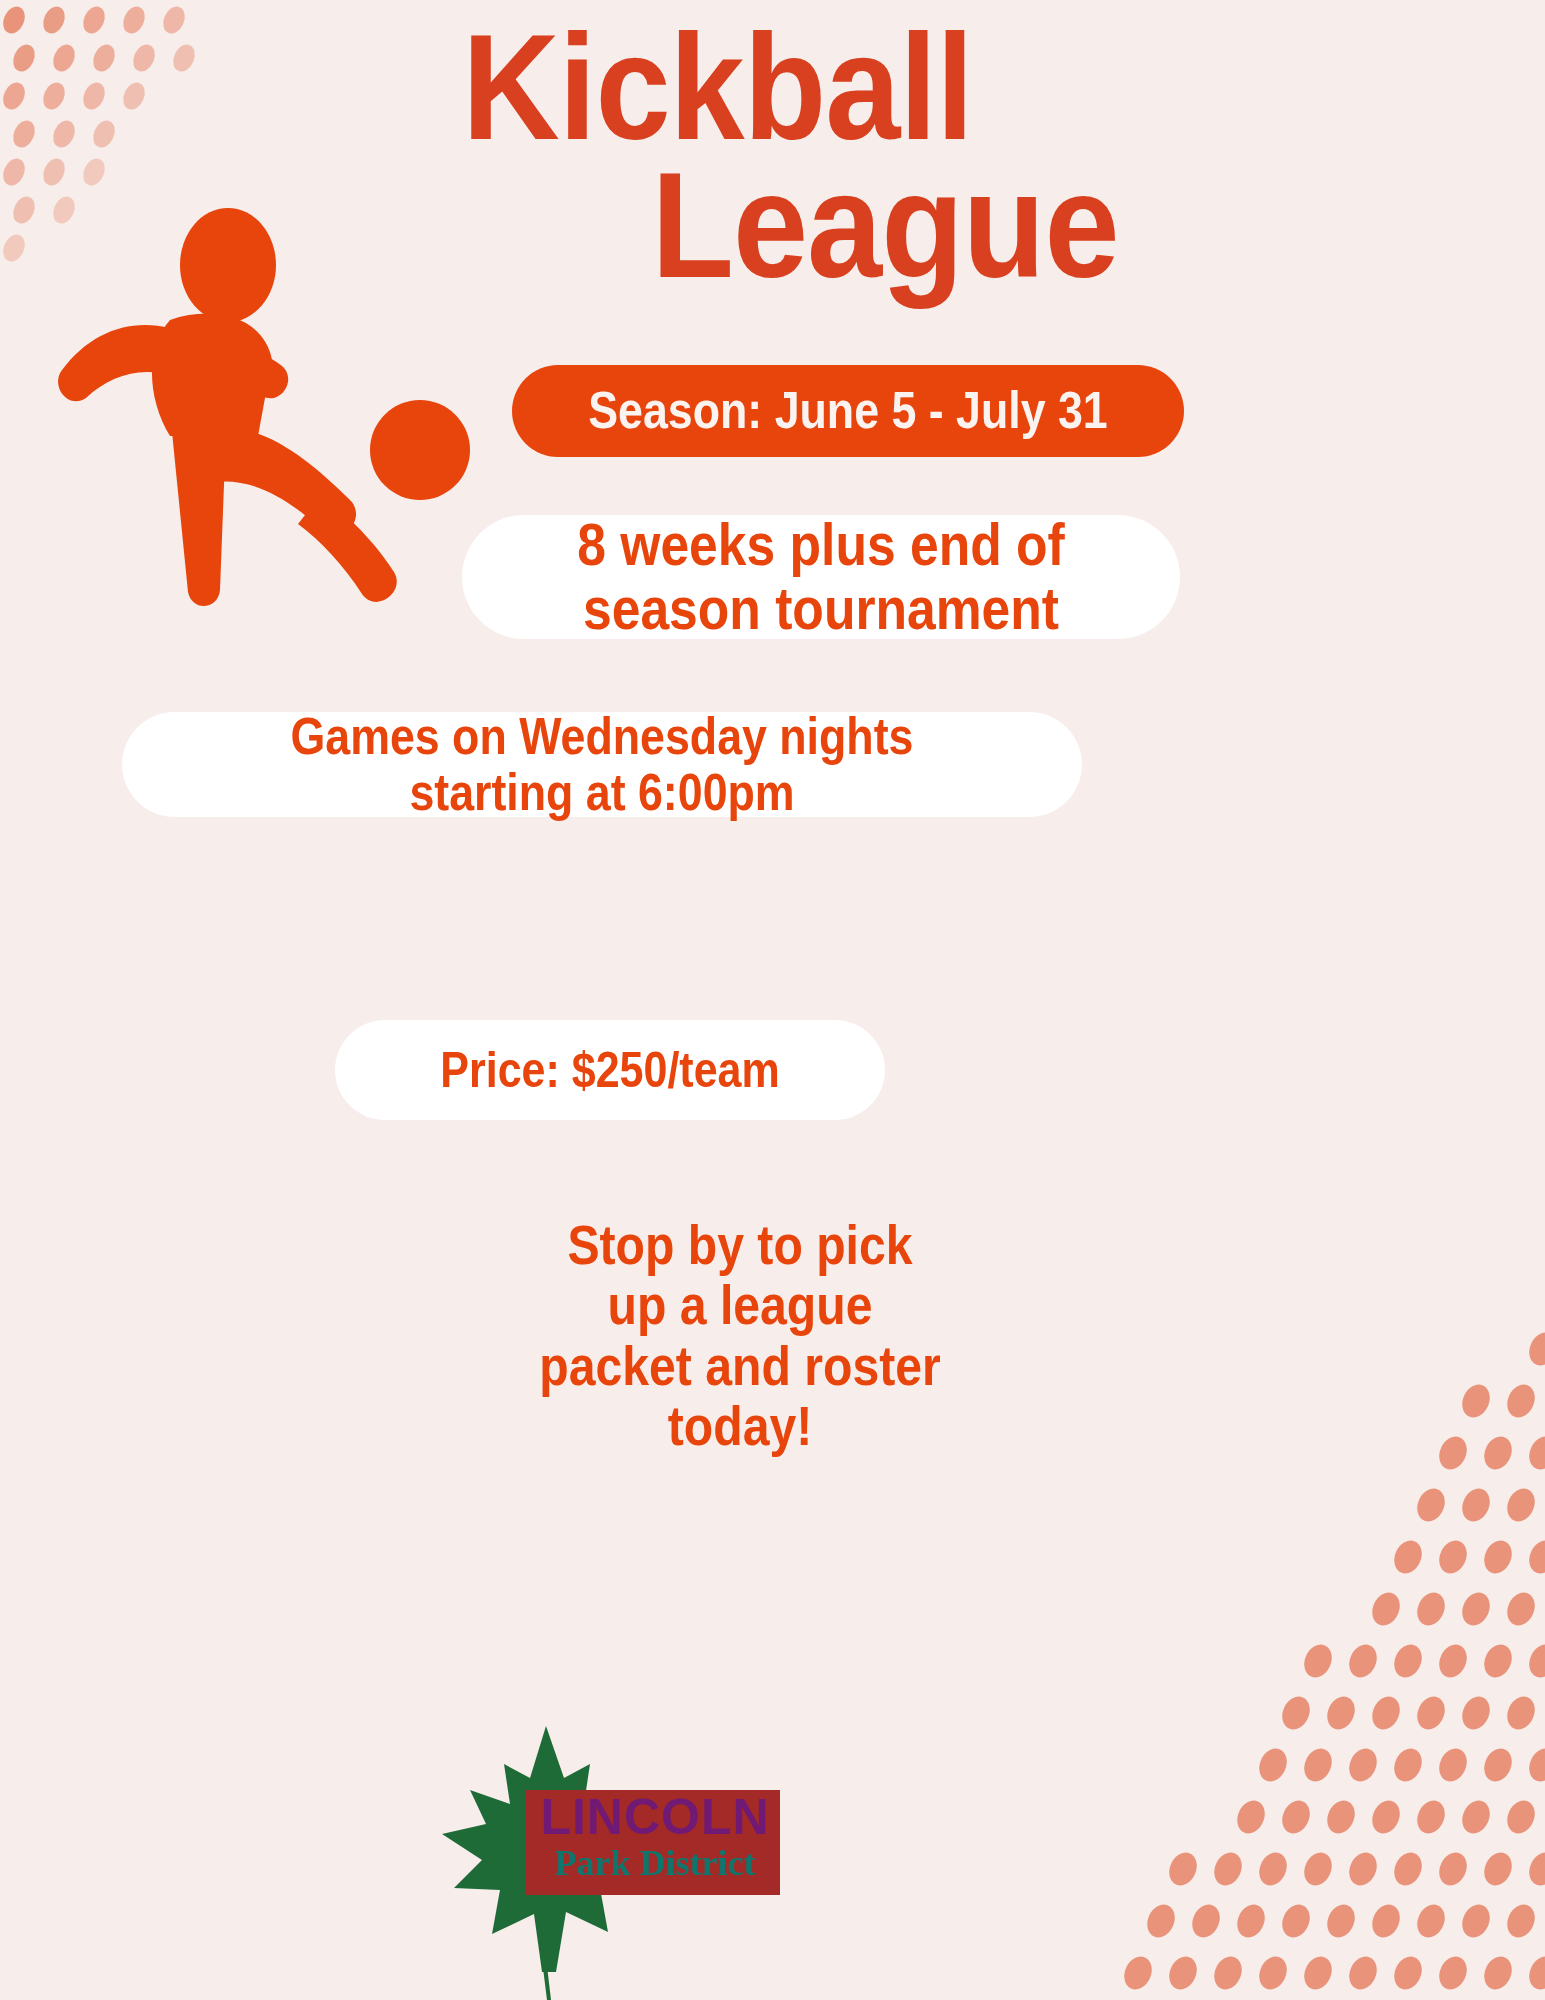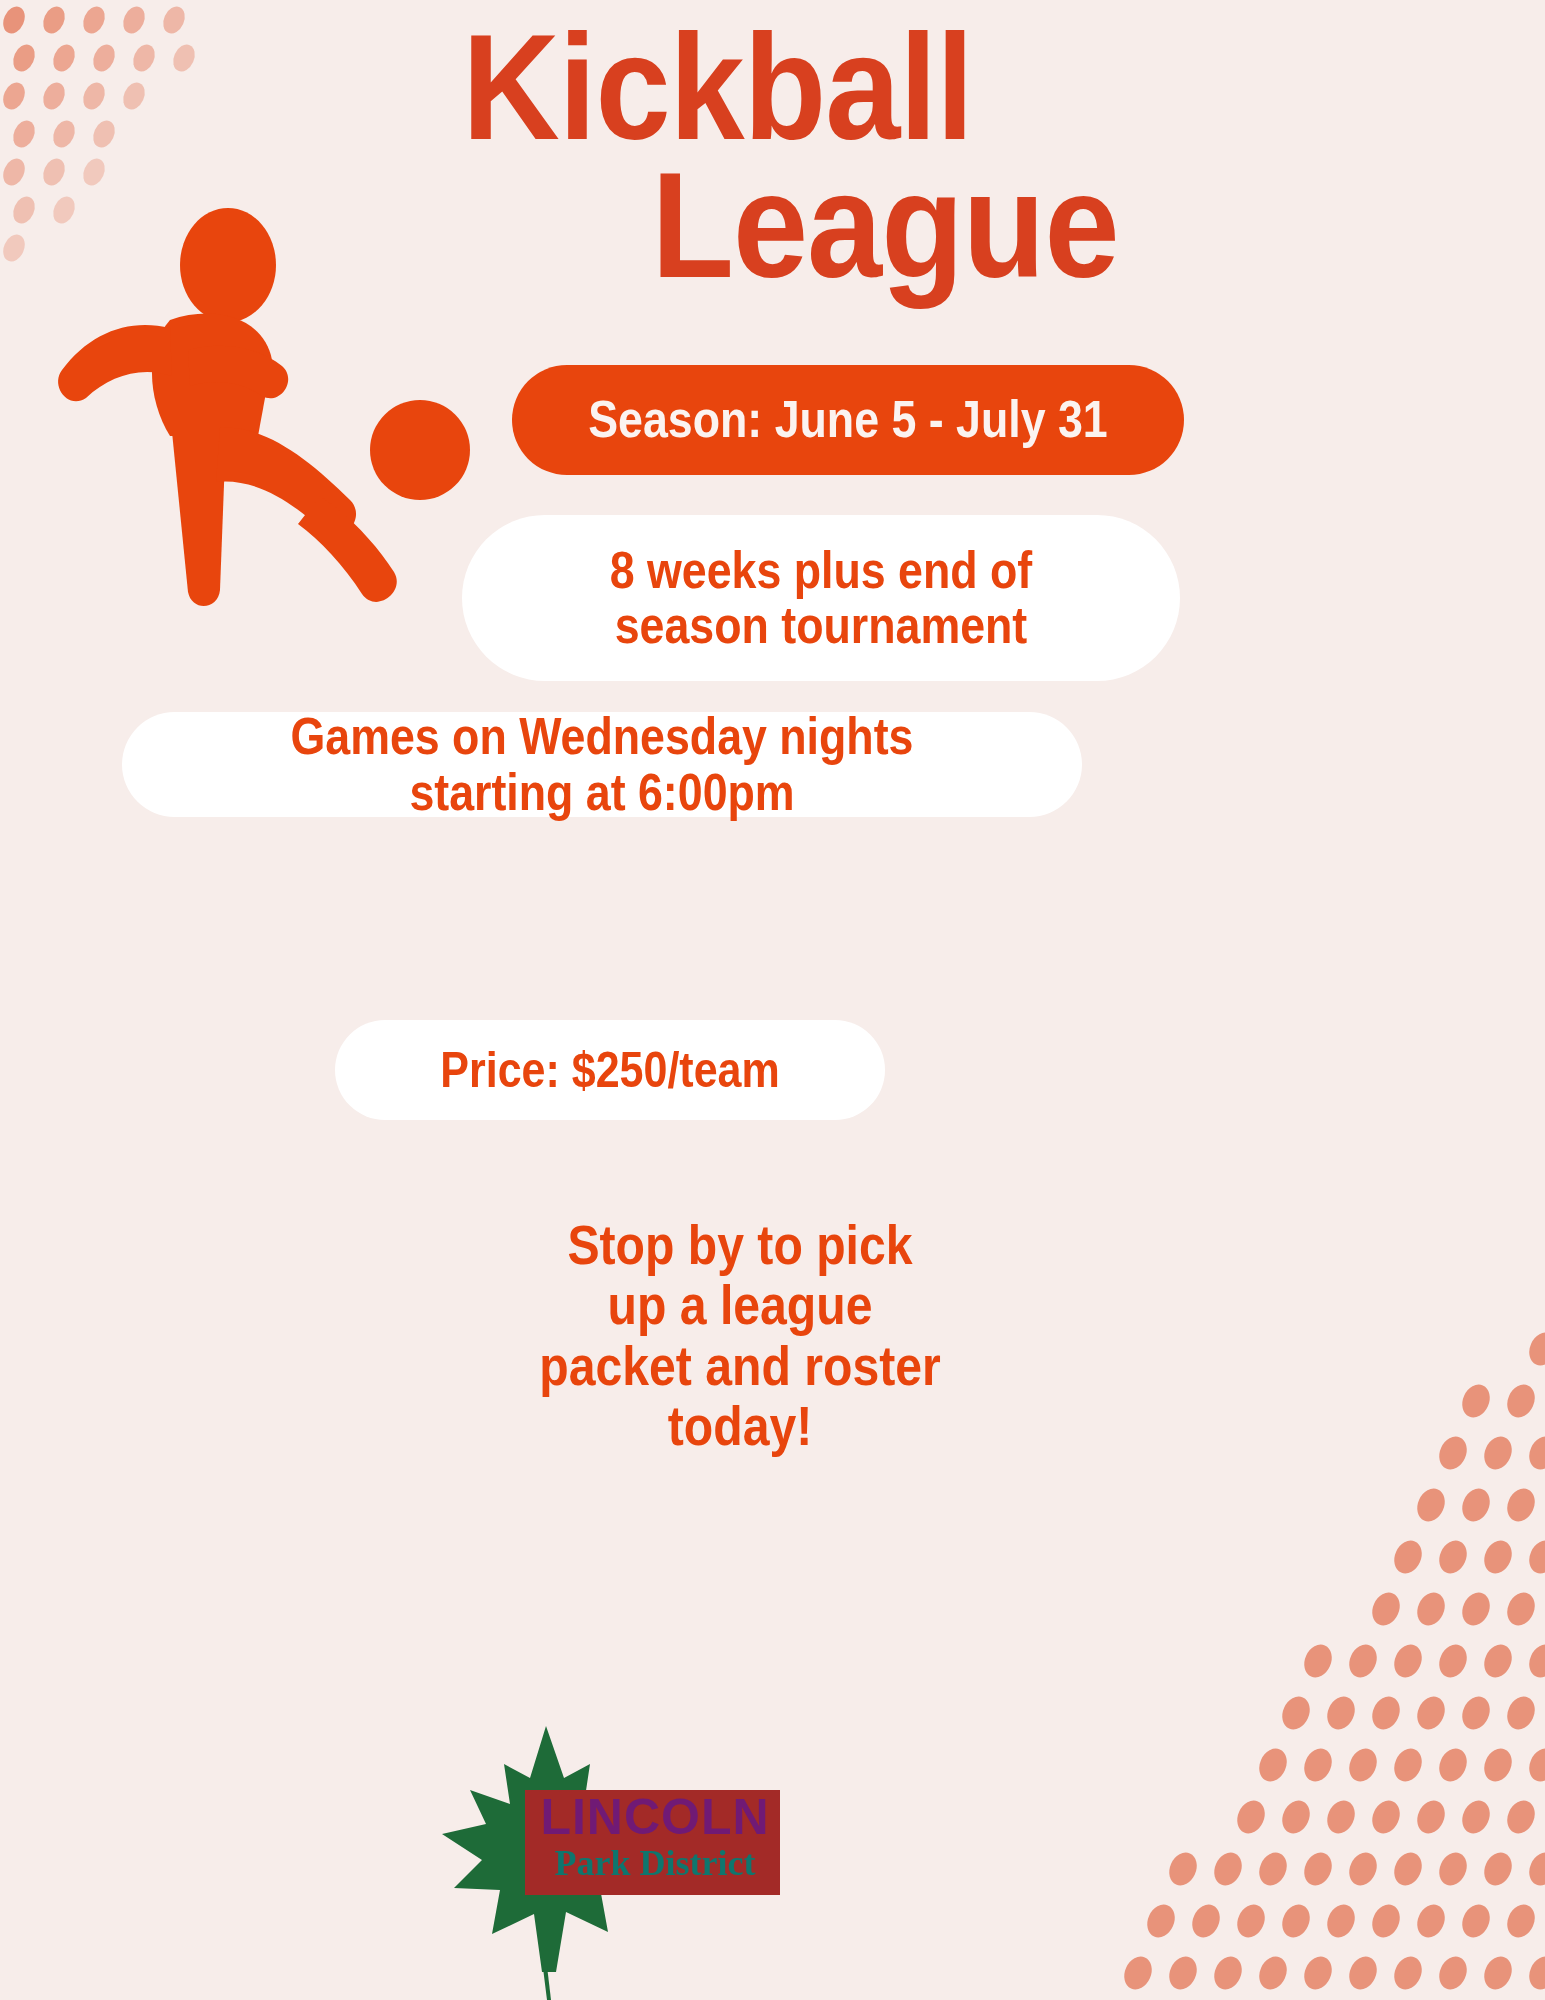--- a/index.html
+++ b/index.html
@@ -50,22 +50,22 @@
     box-sizing:border-box;
   }
   .pill .ptext{
     display:block;width:100%;
     transform:scaleX(0.86);
     line-height:1.06;
   }
   .pill-orange{background:#E8450D;color:#FBF3F0;}
   .pill-white{background:#FFFFFF;color:#E8450D;}
 
-  .pill-season{left:512px;top:365px;width:672px;height:110px;font-size:52px;}
-  .pill-weeks {left:462px;top:515px;width:718px;height:166px;font-size:52px;padding:0 40px;}
+  .pill-season{left:512px;top:365px;width:672px;height:92px;font-size:52px;}
+  .pill-weeks {left:462px;top:515px;width:718px;height:124px;font-size:60px;padding:0 40px;}
   .pill-games {left:122px;top:712px;width:960px;height:105px;font-size:52px;padding:0 30px;}
   .pill-ages  {left:430px;top:855px;width:315px;height:100px;font-size:50px;}
   .pill-price {left:335px;top:1020px;width:550px;height:100px;font-size:50px;}
 
   
   .copy{
     position:absolute;
     color:#E8450D;
     font-weight:bold;
     font-family:"Liberation Sans", sans-serif;

